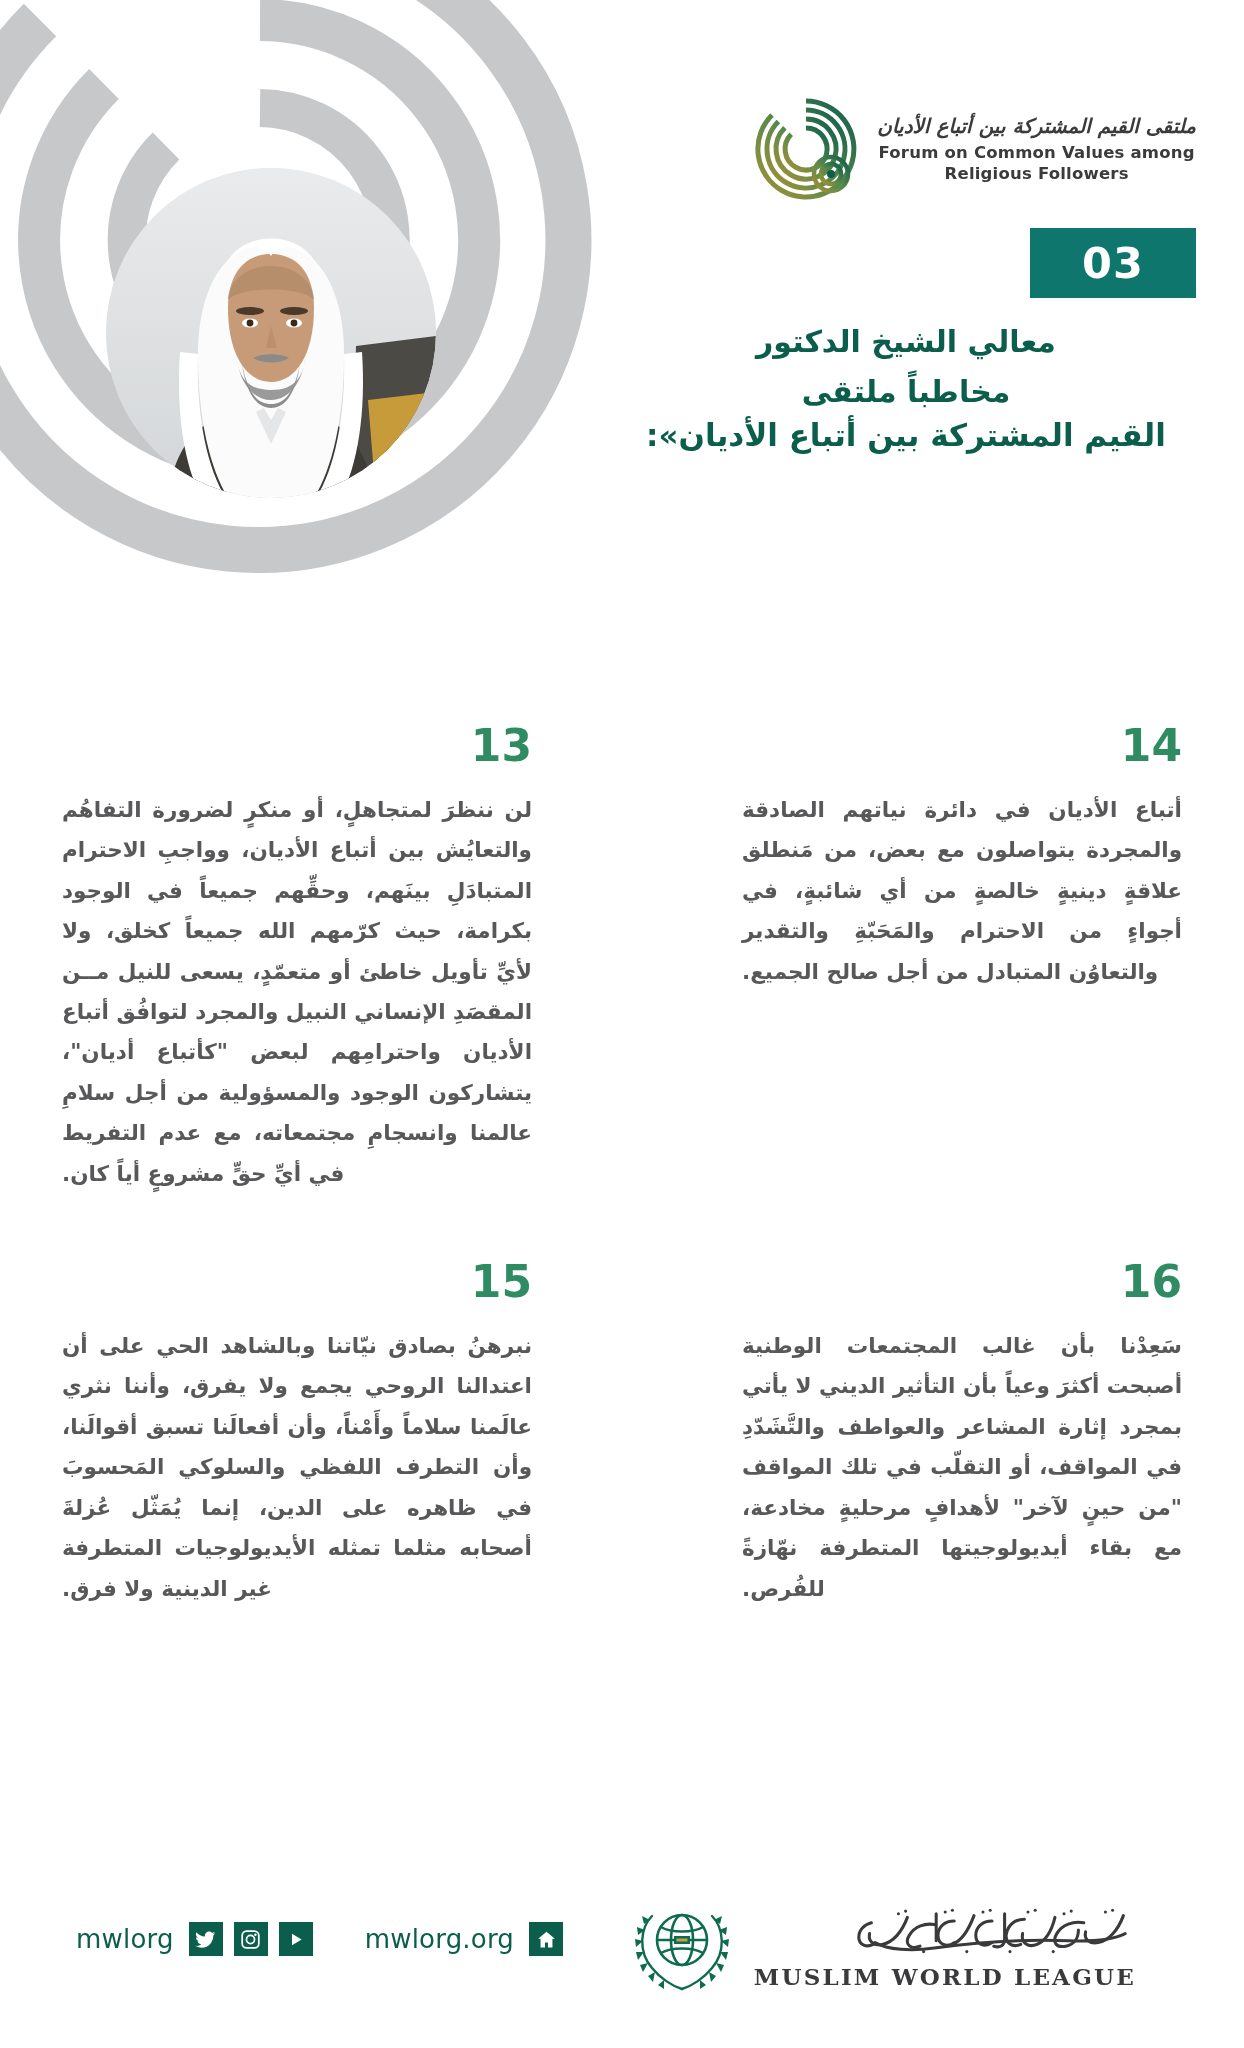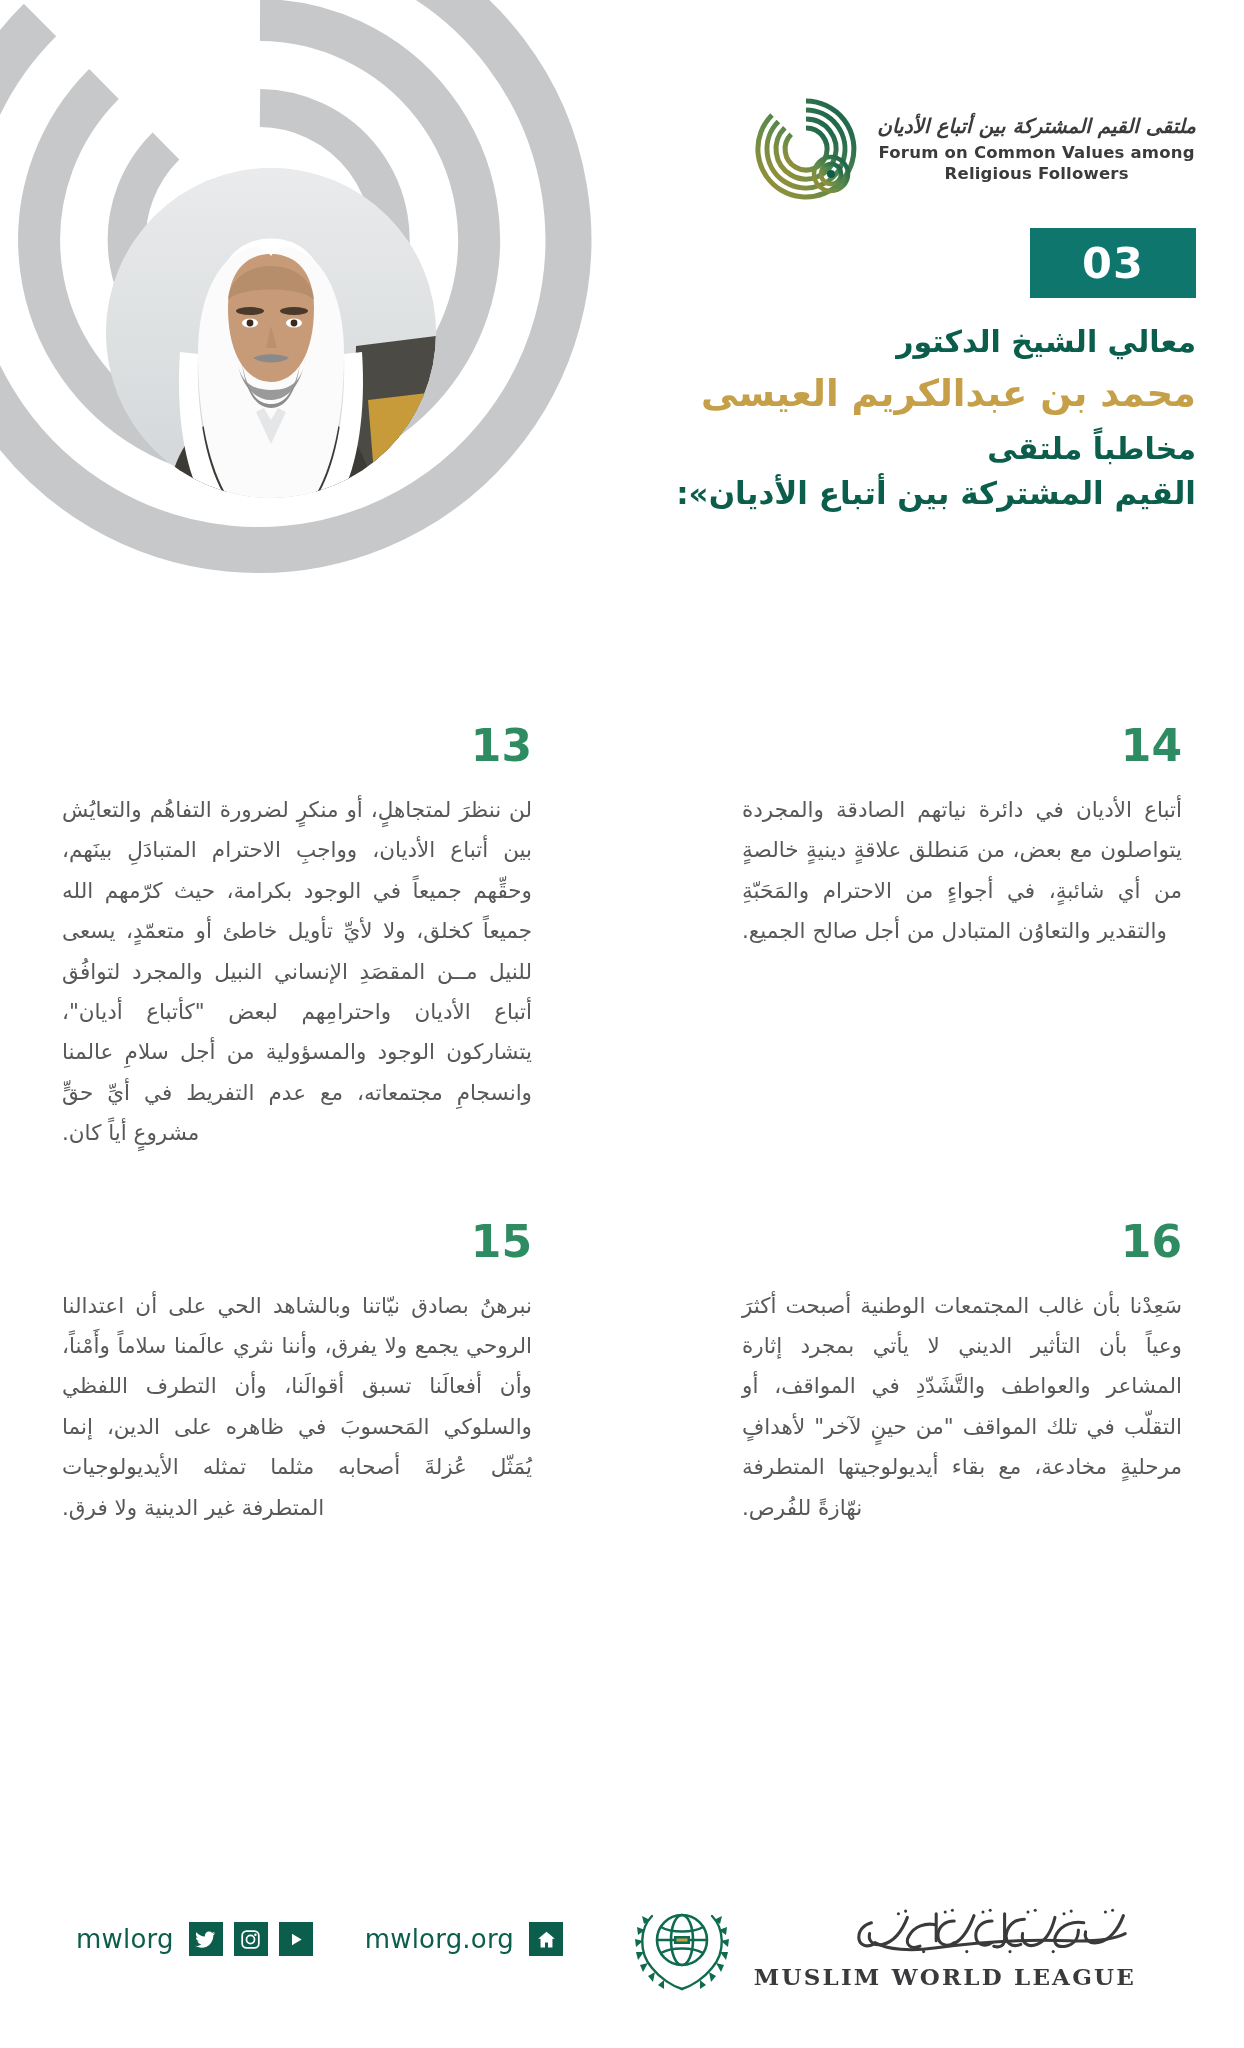--- a/index.html
+++ b/index.html
@@ -44,39 +44,39 @@
   .badge03{
     position:absolute;right:48px;top:228px;width:166px;height:70px;background:#0f766e;
     display:flex;align-items:center;justify-content:center;
   }
   .badge03 span{
     color:#ffffff;font-size:43px;font-weight:800;letter-spacing:1px;direction:ltr;
     font-family:"DejaVu Sans","Liberation Sans",sans-serif;
   }
 
   
-  .titleblock{position:absolute;right:48px;top:320px;width:580px;text-align:right;}
+  .titleblock{position:absolute;right:48px;top:320px;width:580px;text-align:center;}
   .t-line1{font-size:30px;color:#0c5e4c;font-weight:600;line-height:1.45;}
   .t-name{font-size:37px;color:#c6a049;font-weight:800;line-height:1.5;margin-top:2px;}
   .t-line3{font-size:30px;color:#0c5e4c;font-weight:600;line-height:1.45;margin-top:6px;}
   .t-line4{font-size:31px;color:#0c5e4c;font-weight:800;line-height:1.45;}
 
   
   .grid{position:absolute;left:0;top:724px;width:1244px;}
   .row{display:flex;justify-content:space-between;padding:0 62px;box-sizing:border-box;}
   .row + .row{margin-top:84px;}
   .cell{width:470px;text-align:right;}
   .cell.narrow{width:440px;}
   .qnum{
     font-size:44px;font-weight:800;color:#2e8b62;line-height:1;direction:ltr;
     text-align:right;margin-bottom:22px;
     font-family:"DejaVu Sans","Liberation Sans",sans-serif;
   }
   .qtext{
-    font-size:21.5px;font-weight:400;color:#58585a;line-height:1.88;
+    font-size:21.5px;font-weight:700;color:#58585a;line-height:1.88;
     text-align:justify;text-align-last:left;direction:rtl;
   }
 
   
   .footer{position:absolute;left:0;bottom:0;width:1188px;height:200px;}
   .social{position:absolute;left:76px;top:74px;display:flex;align-items:center;gap:11px;direction:ltr;}
   .handle{font-size:26px;color:#0c5e4c;font-weight:400;letter-spacing:.2px;margin-right:4px;}
   .sqicon{
     width:34px;height:34px;background:#0c5e4c;display:flex;align-items:center;justify-content:center;
     flex:0 0 auto;
@@ -190,21 +190,20 @@
       </svg>
     </div>
   </div>
 
   <div class="badge03">
     <span>03</span>
   </div>
 
   <div class="titleblock">
     <div class="t-line1">معالي الشيخ الدكتور</div>
-    <div class="t-name">محمد بن عبدالكريم العيسى</div>
     <div class="t-line3">مخاطباً ملتقى</div>
     <div class="t-line4">القيم المشتركة بين أتباع الأديان»:</div>
   </div>
 
   <div class="grid">
     <div class="row">
       <div class="cell narrow">
         <div class="qnum">14</div>
         <div class="qtext">أتباع الأديان في دائرة نياتهم الصادقة والمجردة يتواصلون مع بعض، من مَنطلق علاقةٍ دينيةٍ خالصةٍ من أي شائبةٍ، في أجواءٍ من الاحترام والمَحَبّةِ والتقدير والتعاوُن المتبادل من أجل صالح الجميع.</div>
       </div>

